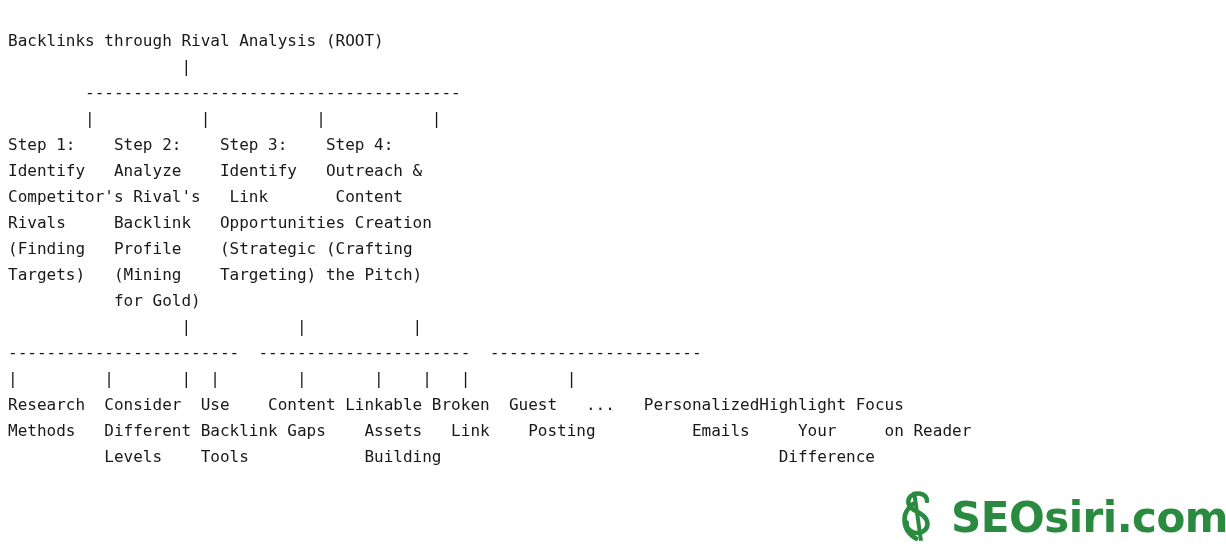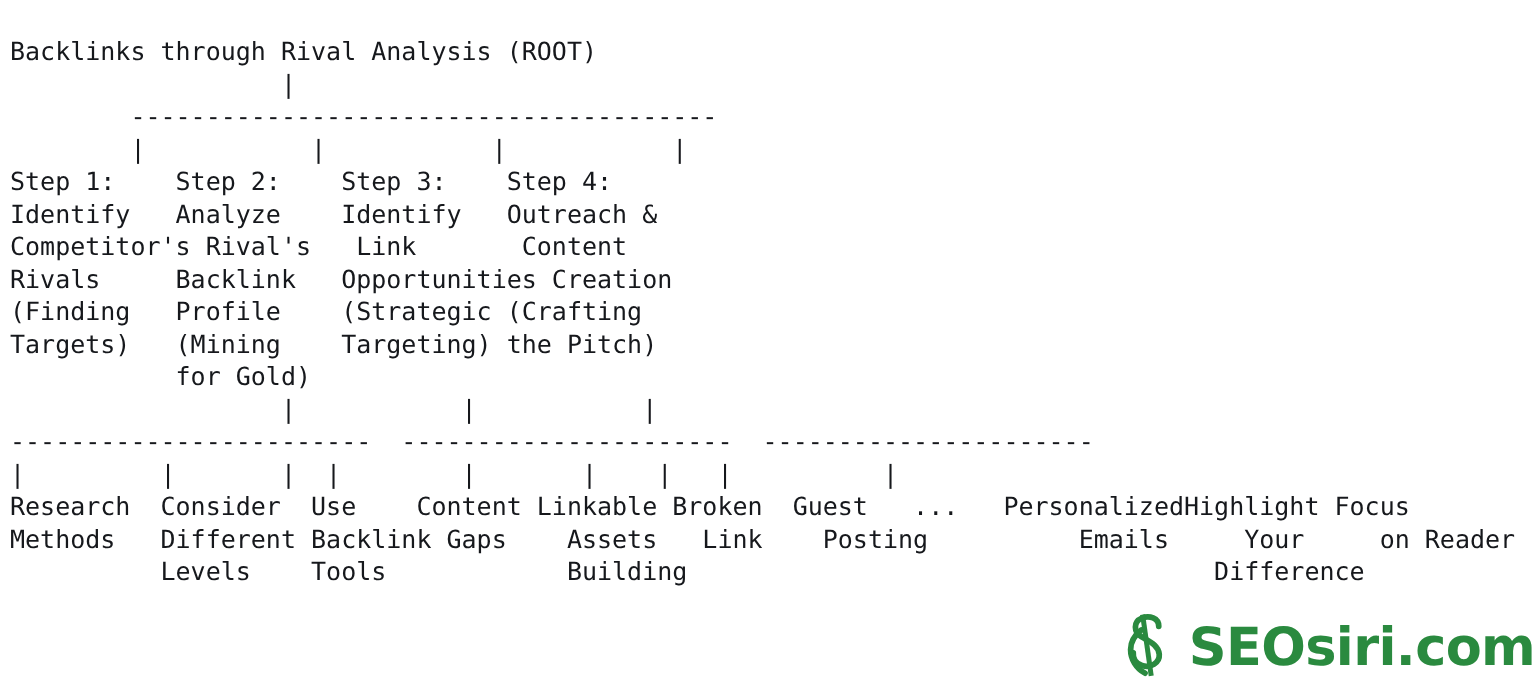--- a/index.html
+++ b/index.html
@@ -18,21 +18,21 @@
 
   
   #ascii-diagram {
     position: absolute;
     left: 8px;
     top: 28px;
     width: 1210px;
     margin: 0;
     padding: 0;
     font-family: "DejaVu Sans Mono", "Liberation Mono", monospace;
-    font-size: 20px;
+    font-size: 16px;
     line-height: 26px;
     letter-spacing: 0px;
     color: #16181c;
     white-space: pre;
     font-weight: 400;
     -webkit-font-smoothing: none;
   }
 
   
   #seosiri-logo {

